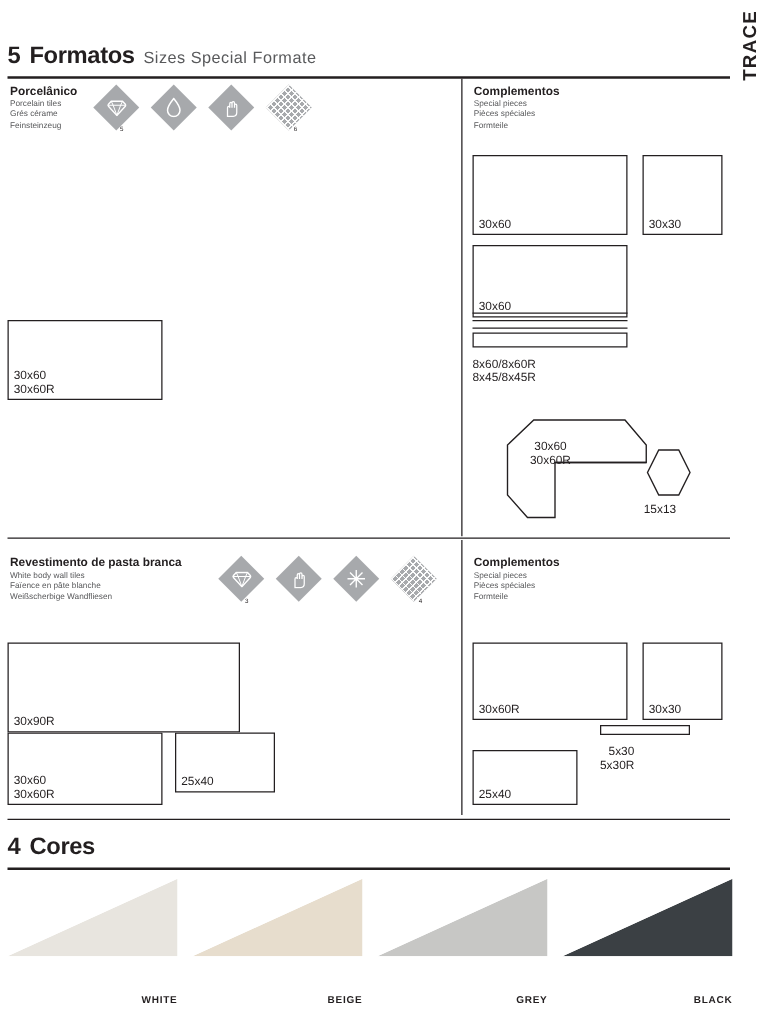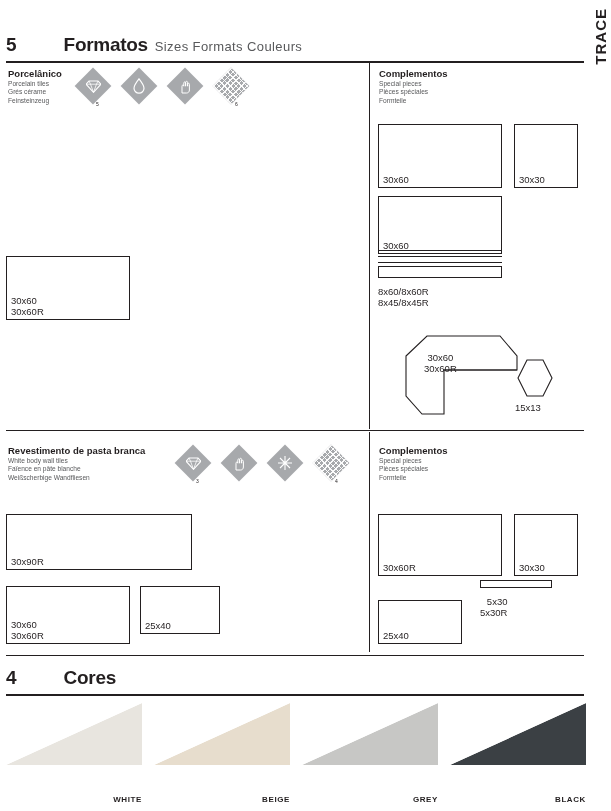--- a/index.html
+++ b/index.html
@@ -44,21 +44,20 @@
     gap: 7px;
   }
   .sec-head .num {
     font-size: 19px;
     font-weight: bold;
   }
   .sec-head .word {
     font-size: 19px;
     font-weight: bold;
     letter-spacing: -0.3px;
-    margin-left: 40px;
   }
   .sec-head .langs {
     font-size: 13px;
     color: #58595b;
     letter-spacing: 0.4px;
   }
   .rule {
     position: absolute;
     left: 6px;
     height: 2px;
@@ -169,21 +168,21 @@
 </head>
 <body>
 
 <div class="page">
 
   <div class="trace">TRACE</div>
 
   <div class="sec-head" style="top:34px;">
     <span class="num">5</span>
     <span class="word">Formatos</span>
-    <span class="langs">Sizes  Formats  Couleurs</span>
+    <span class="langs">Sizes  Special  Formate</span>
   </div>
   <div class="rule" style="top:61px;width:578px;"></div>
 
   <div class="vline" style="left:369px;top:63px;height:366px;"></div>
 
   <div class="hline" style="left:6px;top:430px;width:578px;"></div>
   <div class="vline" style="left:369px;top:432px;height:220px;"></div>
   <div class="hline" style="left:6px;top:655px;width:578px;"></div>
 
   <div class="col-title" style="left:8px;top:68px;">Porcelânico</div>
@@ -292,21 +291,21 @@
             <path d="M8 1v14M1 8h14M3 3l10 10M13 3L3 13"></path>
           </g>
         </svg>
     </div>
   </div>
   <div class="dia grid" style="left:318px;top:450px;">
     <div class="inner"></div>
   </div>
   <div class="dia-sub" style="left:335px;top:478px;">4</div>
 
-  <div class="tile" style="left:6px;top:514px;width:186px;height:56px;padding-left:35px;">
+  <div class="tile" style="left:6px;top:514px;width:186px;height:72px;padding-left:35px;">
     <span class="lbl">30x90R</span>
   </div>
   <div class="tile" style="left:6px;top:586px;width:124px;height:58px;">
     <span class="lbl">30x60
 30x60R</span>
   </div>
   <div class="tile" style="left:140px;top:586px;width:80px;height:48px;">
     <span class="lbl">25x40</span>
   </div>
 

